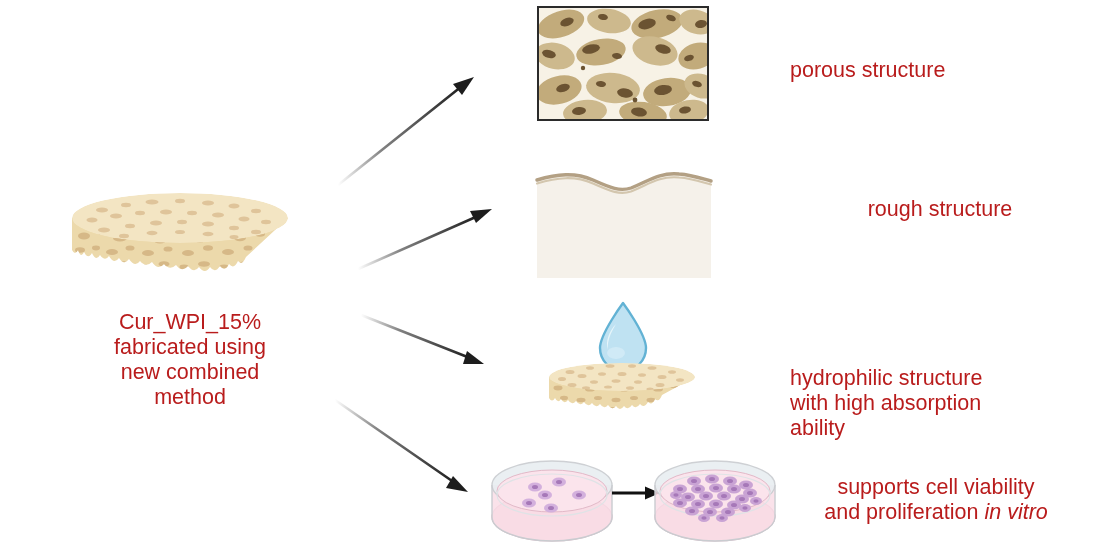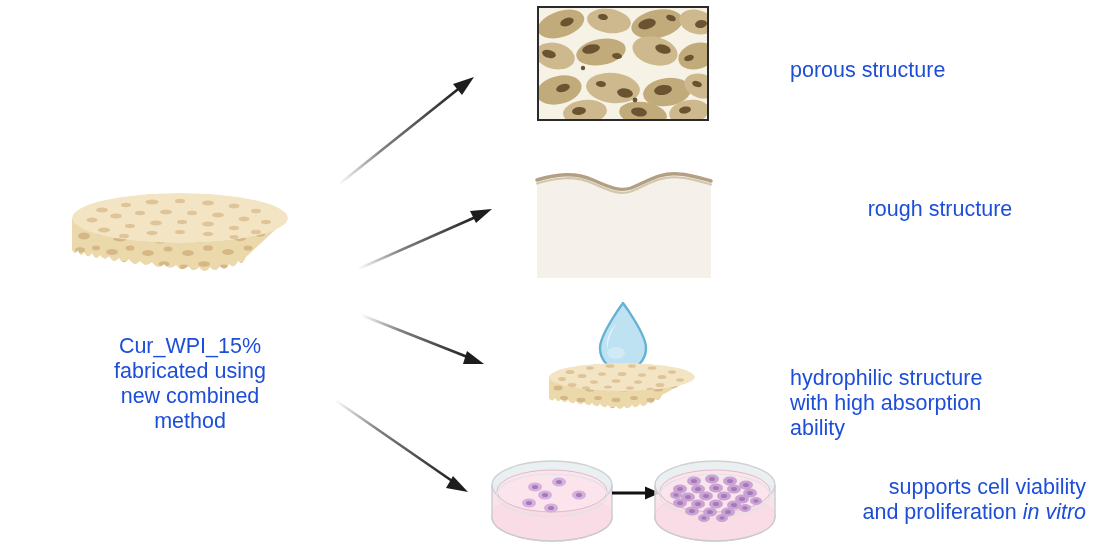--- a/index.html
+++ b/index.html
@@ -14,40 +14,39 @@
     position: relative;
     width: 1100px;
     height: 560px;
     background: #ffffff;
     overflow: hidden;
   }
   .abs { position: absolute; }
 
   
   .label {
-    color: #1d4ed8;
+    color: #b91c1c;
     font-family: "Liberation Sans", sans-serif;
     font-size: 21.5px;
     line-height: 25px;
     text-align: center;
     white-space: pre-line;
     letter-spacing: 0px;
   }
   .label.italic-tail i { font-style: italic; }
 
   #source-caption {
     left: 60px;
     top: 310px;
     width: 260px;
-    margin-top: 24px;
   }
   #label-porous  { left: 790px; top: 58px;  width: 280px; text-align: left; }
   #label-rough   { left: 800px; top: 197px; width: 280px; text-align: center; }
   #label-hydro   { left: 790px; top: 338px; width: 290px; text-align: left; margin-top: 28px; }
-  #label-cells   { left: 786px; top: 475px; width: 300px; text-align: right; }
+  #label-cells   { left: 786px; top: 475px; width: 300px; text-align: center; }
 
   
   #arrows-layer { left: 0; top: 0; width: 1100px; height: 560px; pointer-events: none; }
 
   
   #sponge-main { left: 68px; top: 188px; width: 224px; height: 108px; }
   #sponge-small { left: 546px; top: 360px; width: 152px; height: 62px; }
 
   
   #sem-panel {

